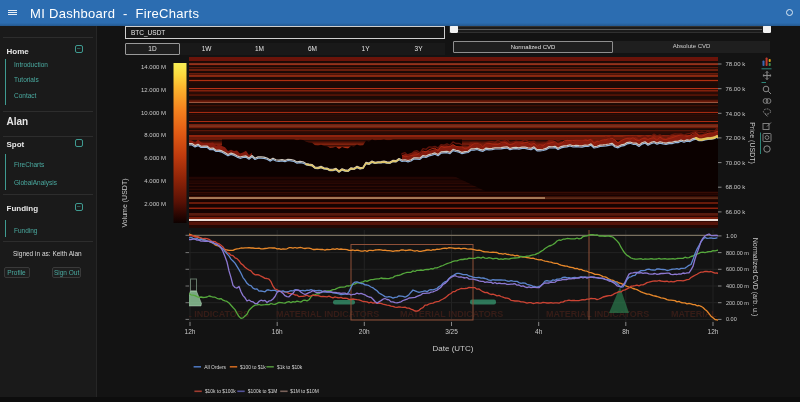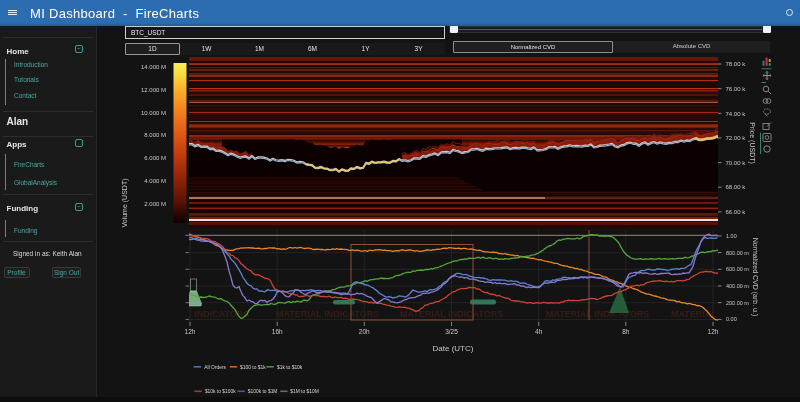--- a/index.html
+++ b/index.html
@@ -46,21 +46,21 @@
   <div class="sep" style="top:11px;"></div>
   <div class="sb-h" style="top:20.5px;">Home</div>
   <div class="minus" style="top:19px;">−</div>
   <div class="gbar" style="top:33.3px; height:46px;"></div>
   <div class="sb-item" style="top:35.2px;">Introduction</div>
   <div class="sb-item" style="top:50.2px;">Tutorials</div>
   <div class="sb-item" style="top:66.2px;">Contact</div>
   <div class="sep" style="top:85px;"></div>
   <div class="sb-h" style="top:90px; font-size:10px; font-weight:bold;">Alan</div>
   <div class="sep" style="top:110px;"></div>
-  <div class="sb-h" style="top:113.5px;">Apps</div>
+  <div class="sb-h" style="top:113.5px;">Spot</div>
   <div class="minus" style="top:112.5px;"></div>
   <div class="gbar" style="top:127.5px; height:36.5px;"></div>
   <div class="sb-item" style="top:135.4px;">FireCharts</div>
   <div class="sb-item" style="top:153.2px;">GlobalAnalysis</div>
   <div class="sep" style="top:167.6px;"></div>
   <div class="sb-h" style="top:178.2px;">Funding</div>
   <div class="minus" style="top:177px;">−</div>
   <div class="gbar" style="top:193.7px; height:17.4px;"></div>
   <div class="sb-item" style="top:200.7px;">Funding</div>
   <div class="sep" style="top:215.3px;"></div>

